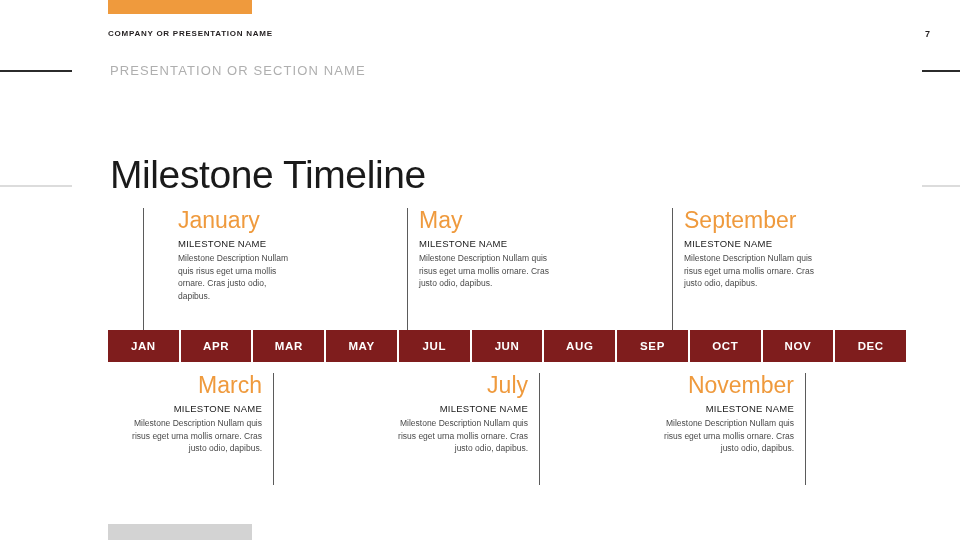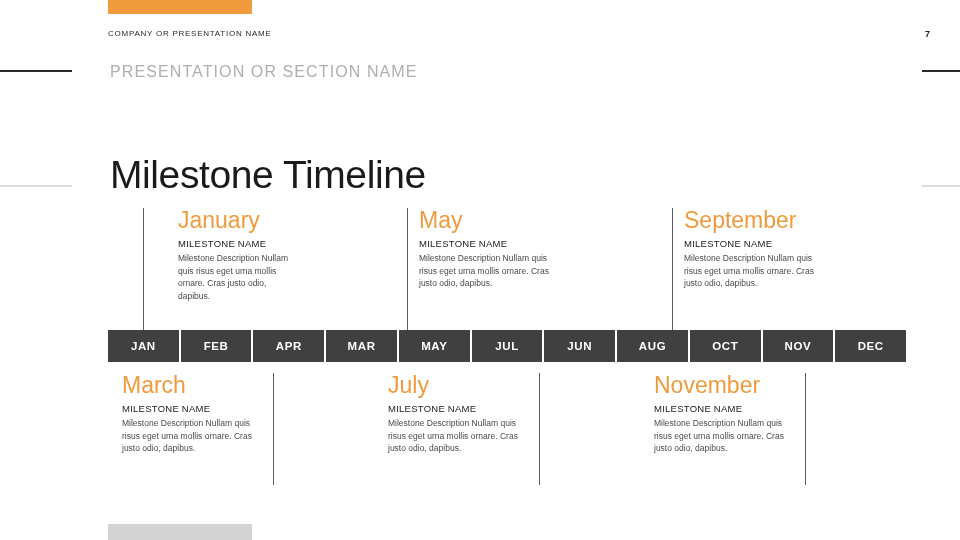--- a/index.html
+++ b/index.html
@@ -69,40 +69,40 @@
     height: 2px;
     background: #DCDCDC;
   }
 
   
   .company-name {
     position: absolute;
     left: 108px;
     top: 29px;
     font-size: 8px;
-    font-weight: normal;
+    font-weight: bold;
     letter-spacing: 0.75px;
     color: #231F20;
     text-transform: uppercase;
   }
   .page-number {
     position: absolute;
     left: 925px;
     top: 29px;
     width: 20px;
     text-align: left;
     font-size: 9px;
     font-weight: bold;
     color: #231F20;
   }
   .section-name {
     position: absolute;
     left: 110px;
     top: 63px;
-    font-size: 16px;
+    font-size: 13px;
     letter-spacing: 1.1px;
     color: #AFAFAF;
     text-transform: uppercase;
   }
 
   
   .slide-title {
     position: absolute;
     left: 110px;
     top: 129px;
@@ -126,41 +126,42 @@
   .month-cell {
     flex: 1 1 0;
     position: relative;
     display: flex;
     align-items: center;
     justify-content: center;
     color: #ffffff;
     font-size: 11.5px;
     font-weight: bold;
     letter-spacing: 0.6px;
-    background: #404040;
+    background: #7f1d1d;
     box-sizing: border-box;
   }
   .month-cell + .month-cell {
     border-left: 2px solid #ffffff;
   }
 
   
   .milestone {
     position: absolute;
     width: 152px;
     box-sizing: border-box;
   }
   .milestone.top {
     padding-left: 11px;
     border-left: 1.5px solid #5B5B5B;
     text-align: left;
   }
   .milestone.bottom {
     padding-right: 11px;
     border-right: 1.5px solid #5B5B5B;
+    text-align: right;
   }
   .ms-month {
     font-size: 23px;
     color: #EF9A3D;
     line-height: 1.08;
     margin-bottom: 5px;
     white-space: nowrap;
   }
   .ms-name {
     font-size: 9.5px;
@@ -226,25 +227,25 @@
     <div class="ms-desc">Milestone Description Nullam quis risus eget urna mollis ornare. Cras justo odio, dapibus.</div>
   </div>
   <div class="milestone bottom" style="left:654px;">
     <div class="ms-month">November</div>
     <div class="ms-name">MILESTONE NAME</div>
     <div class="ms-desc">Milestone Description Nullam quis risus eget urna mollis ornare. Cras justo odio, dapibus.</div>
   </div>
 
   <div class="timeline-bar">
     <div class="month-cell">JAN</div>
-    <div class="month-cell">FEB</div>
     <div class="month-cell">APR</div>
     <div class="month-cell">MAR</div>
     <div class="month-cell">MAY</div>
     <div class="month-cell">JUL</div>
     <div class="month-cell">JUN</div>
     <div class="month-cell">AUG</div>
+    <div class="month-cell">SEP</div>
     <div class="month-cell">OCT</div>
     <div class="month-cell">NOV</div>
     <div class="month-cell">DEC</div>
   </div>
 
 </div>
 
 </body></html>

